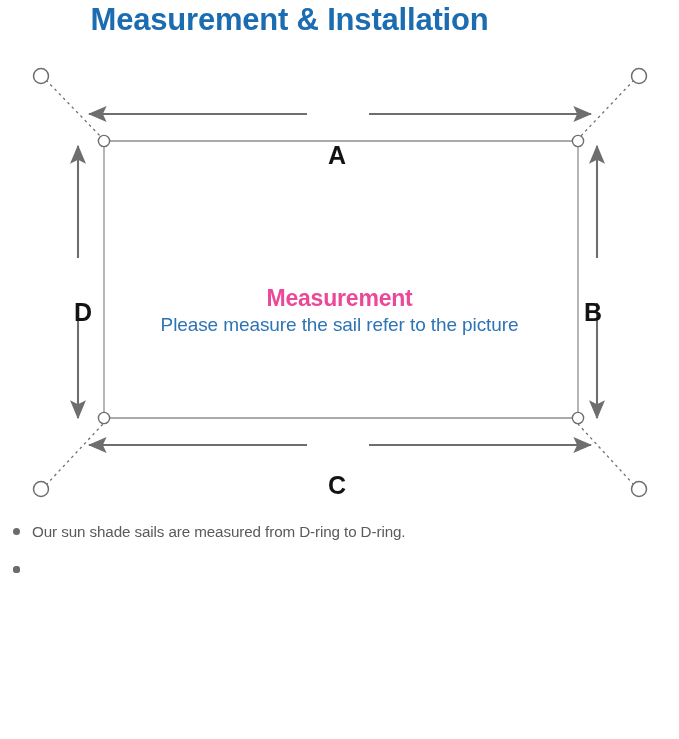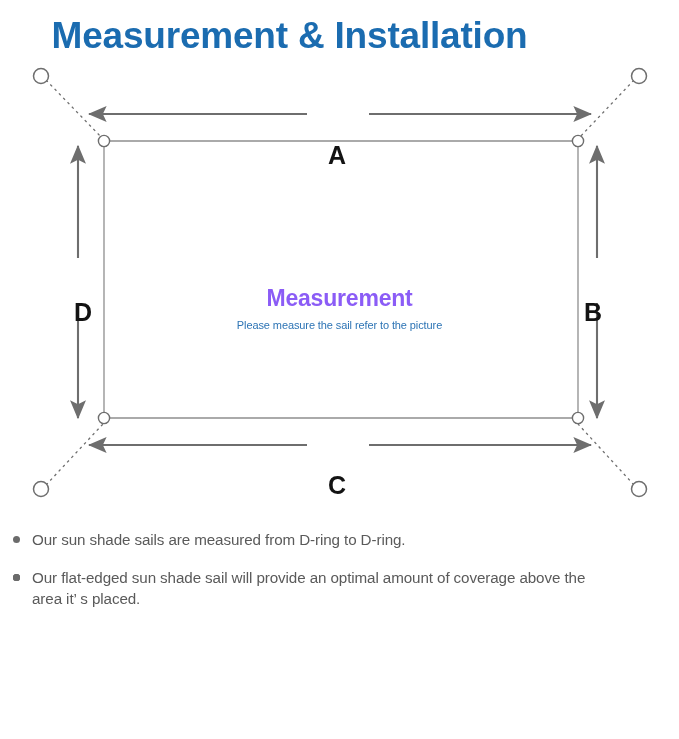--- a/index.html
+++ b/index.html
@@ -19,24 +19,24 @@
   .page {
     position: relative;
     width: 679px;
     height: 739px;
   }
 
   
   .title {
     position: absolute;
     left: 0;
-    top: 16px;
+    top: 0px;
     width: 579px;
     text-align: center;
-    font-size: 37px;
+    font-size: 31px;
     font-weight: bold;
     letter-spacing: -0.2px;
     color: #1b6cb0;
     font-family: "Liberation Sans", sans-serif;
     line-height: 40px;
   }
 
   
   .diagram {
     position: absolute;
@@ -53,26 +53,26 @@
     position: absolute;
     left: 0;
     top: 238px;
     width: 679px;
     text-align: center;
     pointer-events: none;
   }
   .center-title {
     font-size: 23px;
     font-weight: bold;
-    color: #8b5cf6;
+    color: #ec4899;
     line-height: 30px;
     letter-spacing: -0.2px;
   }
   .center-sub {
-    font-size: 11px;
+    font-size: 19px;
     color: #2d74b5;
     line-height: 24px;
     letter-spacing: -0.1px;
   }
 
   .dim-label {
     position: absolute;
     font-size: 25px;
     font-weight: bold;
     color: #131313;
@@ -84,21 +84,20 @@
   .dim-b { left: 565px; top: 255px; width: 56px; }
   .dim-c { left: 307px; top: 428px; width: 60px; }
   .dim-d { left: 55px; top: 255px; width: 56px; }
 
   
   .notes {
     position: absolute;
     left: 0;
     top: 521px;
     width: 625px;
-    margin-top: 8px;
   }
   .note-item {
     position: relative;
     padding-left: 32px;
     padding-right: 8px;
     margin-bottom: 17px;
     font-size: 15.2px;
     line-height: 21px;
     color: #5a5a5a;
     letter-spacing: -0.1px;
@@ -183,19 +182,15 @@
     <div class="note-item">
       <span class="note-bullet"></span>
       <span>Our sun shade sails are measured from D-ring to D-ring.</span>
     </div>
     <div class="note-item">
       <span class="note-bullet"></span>
     </div>
     <div class="note-item">
       <span class="note-bullet"></span>
     </div>
-    <div class="note-item">
-      <span class="note-bullet"></span>
-      <span>Our flat-edged sun shade sail will provide an optimal amount of coverage above the area it’ s placed.</span>
-    </div>
   </div>
 
 </div>
 
 </body></html>

